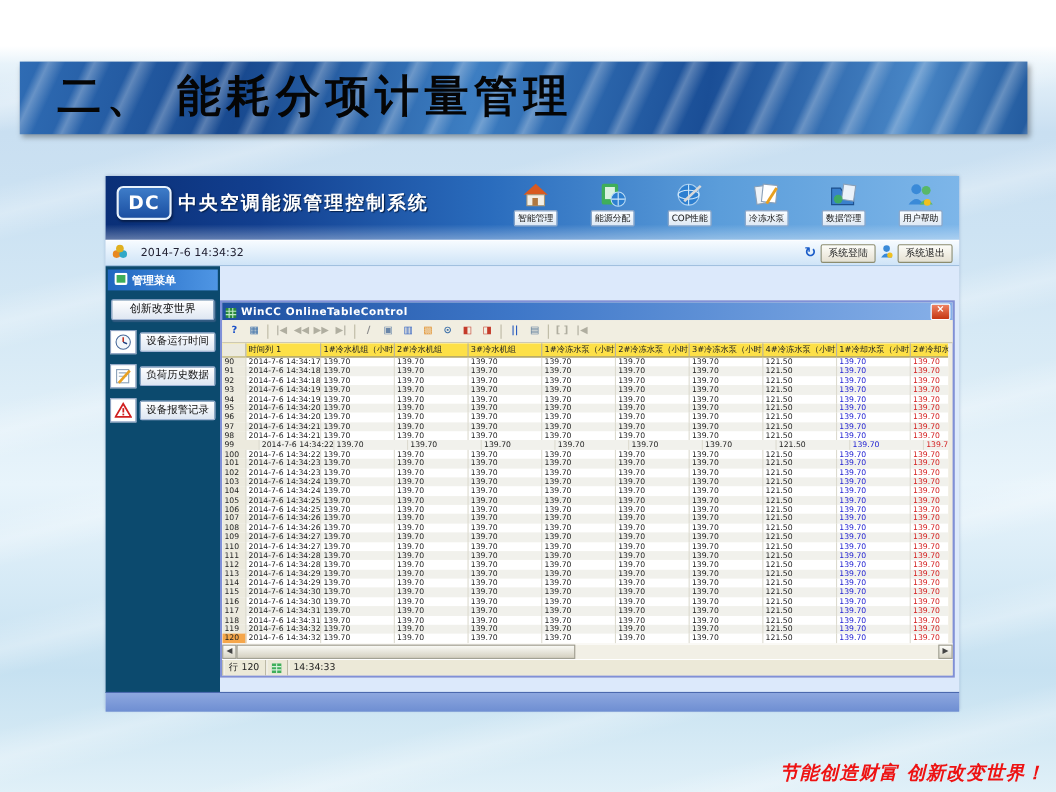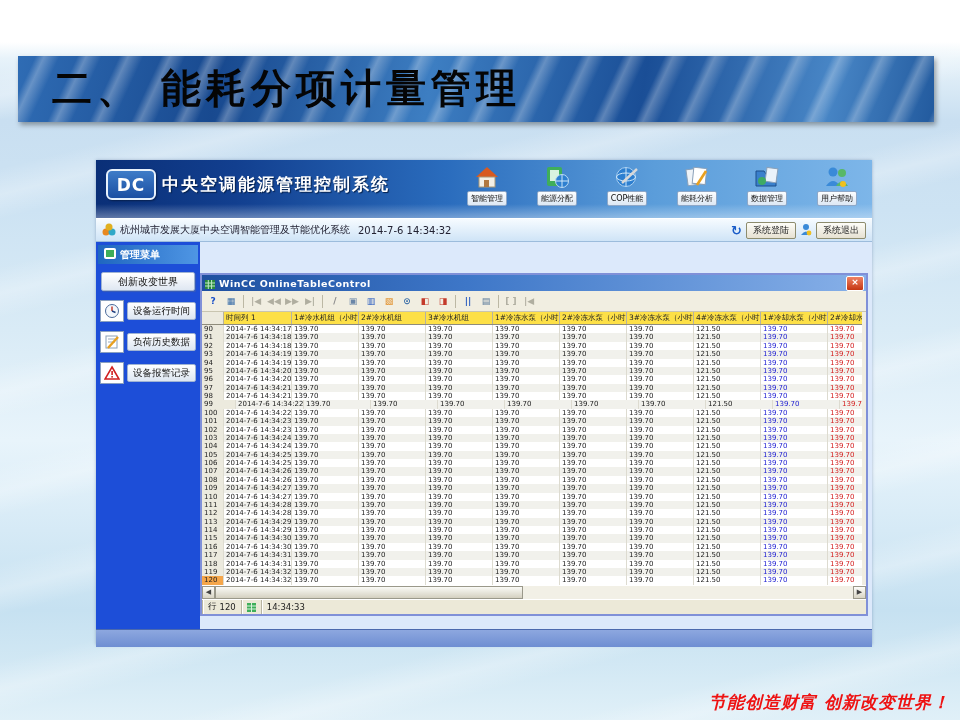--- a/index.html
+++ b/index.html
@@ -39,21 +39,21 @@
   .sys-icon{margin:0 4px 0 6px;}
   .sys-name{white-space:nowrap;}
   .sbar-right{margin-left:auto;display:flex;align-items:center;gap:4px;padding-right:6px;}
   .xp-btn{background:linear-gradient(180deg,#fdfdf8,#e6e1d2);border:1px solid #8d8c6e;border-radius:2px;
     font-size:9px;color:#222;padding:1px 6px;white-space:nowrap;cursor:pointer;}
   .refresh-glyph{color:#1a5cc8;font-weight:bold;font-size:13px;line-height:13px;}
   
   .app-body{position:relative;height:405px;}
   .bottom-band{position:absolute;left:0;right:0;bottom:0;height:17px;
     background:linear-gradient(180deg,#8da7df,#6e8ed2);border-top:1px solid #4b69ae;}
-  .sidebar{position:absolute;left:0;top:0;bottom:17px;width:104px;background:#1d4ed8;}
+  .sidebar{position:absolute;left:0;top:0;bottom:17px;width:104px;background:#0c4a6e;}
   .side-header{height:19px;margin:3px 2px 0 2px;display:flex;align-items:center;gap:4px;padding-left:6px;
     background:linear-gradient(90deg,#1f66c0,#4f96e4);color:#fff;font-weight:bold;font-size:10px;white-space:nowrap;}
   .side-btn{margin:8px 5px 0 5px;height:17px;line-height:17px;text-align:center;font-size:10px;color:#111;
     background:linear-gradient(180deg,#ffffff,#dfe7f2);border:1px solid #9fb3d3;border-radius:2px;
     box-shadow:1px 1px 1px rgba(90,110,150,.5);cursor:pointer;white-space:nowrap;}
   .side-item{margin:9px 4px 0 4px;display:flex;align-items:center;gap:3px;cursor:pointer;}
   .side-icon{width:22px;height:20px;background:#fff;border:1px solid #8aa0c0;display:flex;align-items:center;justify-content:center;flex:none;}
   .side-item-label{flex:1;height:16px;line-height:16px;text-align:center;font-size:9.5px;color:#111;
     background:linear-gradient(180deg,#ffffff,#dde6f2);border:1px solid #9fb3d3;border-radius:2px;white-space:nowrap;}
   .main{position:absolute;left:104px;right:0;top:0;bottom:17px;background:#dcE9fb;}
@@ -148,21 +148,21 @@
           <span class="nav-label">COP性能</span>
         </div>
         <div class="nav-btn">
           <span class="nav-icon">
             <svg width="26" height="24">
                 <rect x="3" y="4" width="13" height="16" fill="#eef3f8" stroke="#8aa0b8" transform="rotate(-8 9 12)"></rect>
                 <rect x="9" y="3" width="13" height="16" fill="#ffffff" stroke="#8aa0b8" transform="rotate(6 16 11)"></rect>
                 <line x1="13" y1="20" x2="22" y2="6" stroke="#e8a020" stroke-width="2.6"></line>
               </svg>
           </span>
-          <span class="nav-label">能耗分析</span>
+          <span class="nav-label">冷冻水泵</span>
         </div>
         <div class="nav-btn">
           <span class="nav-icon">
             <svg width="26" height="24">
                 <path d="M2 6 h8 l2 3 h10 v12 H2 z" fill="#3a80cc" stroke="#1d4f8c"></path>
                 <rect x="12" y="3" width="11" height="14" fill="#eaf2fa" stroke="#8aa0b8" transform="rotate(8 17 10)"></rect>
                 <circle cx="8" cy="16" r="4" fill="#3fae5a" opacity=".9"></circle>
               </svg>
           </span>
           <span class="nav-label">数据管理</span>
@@ -183,21 +183,20 @@
     </div>
 
     <div class="app-statusbar">
       <span class="sys-icon">
         <svg width="14" height="13">
             <circle cx="4" cy="9" r="3.5" fill="#e88820"></circle>
             <circle cx="10" cy="9" r="3.5" fill="#30a8c8"></circle>
             <circle cx="7" cy="4" r="3.5" fill="#e0b020"></circle>
           </svg>
       </span>
-      <span class="sys-name">杭州城市发展大厦中央空调智能管理及节能优化系统</span>
       <span style="width:8px"></span>
       <span>2014-7-6 14:34:32</span>
       <span class="sbar-right">
         <span class="refresh-glyph">↻</span>
         <span class="xp-btn">系统登陆</span>
         <span>
           <svg width="12" height="13">
               <circle cx="6" cy="4" r="3" fill="#3a8ad8"></circle>
               <path d="M1 12 q5 -7 10 0 z" fill="#3a8ad8"></path>
               <circle cx="9" cy="10" r="2.4" fill="#f0c020"></circle>

